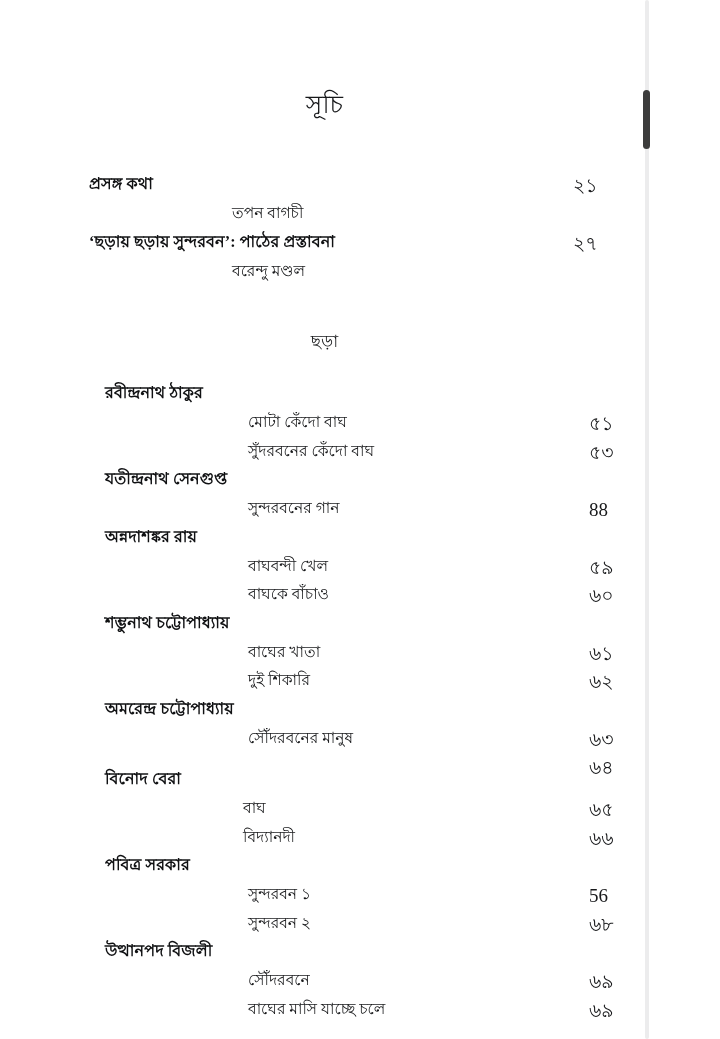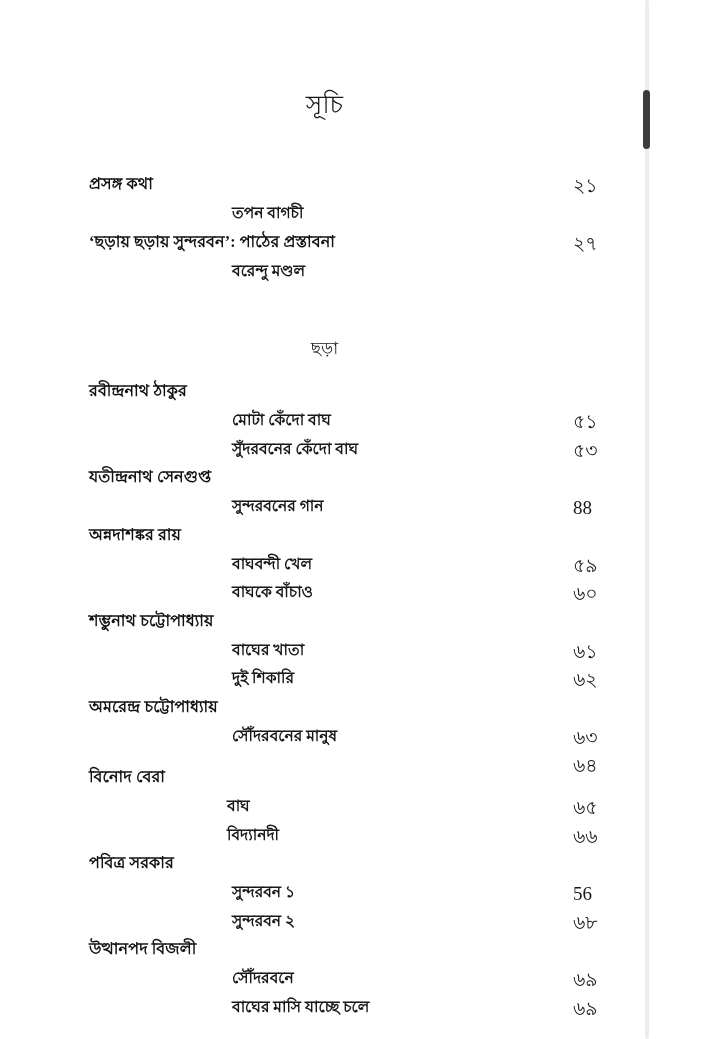--- a/index.html
+++ b/index.html
@@ -36,28 +36,28 @@
     margin: 0;
     padding-top: 90px;
     padding-right: 48px;
     line-height: 1.2;
     color: #17181a;
   }
   .section-label {
     text-align: center;
     font-size: 17px;
     font-weight: 400;
-    margin: 15px;
+    margin: 8px;
     padding-right: 48px;
     line-height: 1.2;
     color: #17181a;
   }
   
   .toc-list {
-    margin: 0;
+    margin: 16px;
     padding: 0;
     list-style: none;
   }
   .row {
     display: flex;
     align-items: baseline;
     padding-left: 89px;
     line-height: 1.0;
     white-space: nowrap;
   }
@@ -78,21 +78,21 @@
   .entry-head {
     font-size: 16px;
     font-weight: 700;
     color: #101113;
     letter-spacing: 0.1px;
   }
   
   .entry-sub {
     padding-left: 143px;
     font-size: 15.5px;
-    font-weight: 700;
+    font-weight: 400;
     color: #17181a;
   }
   .entry-sub.tight {
     padding-left: 138px;
   }
   .gap-xs { height: 9px; }
   .gap-sm { height: 13px; }
   .gap-lg { height: 46px; }
   .gap-xl { height: 56px; }
 

